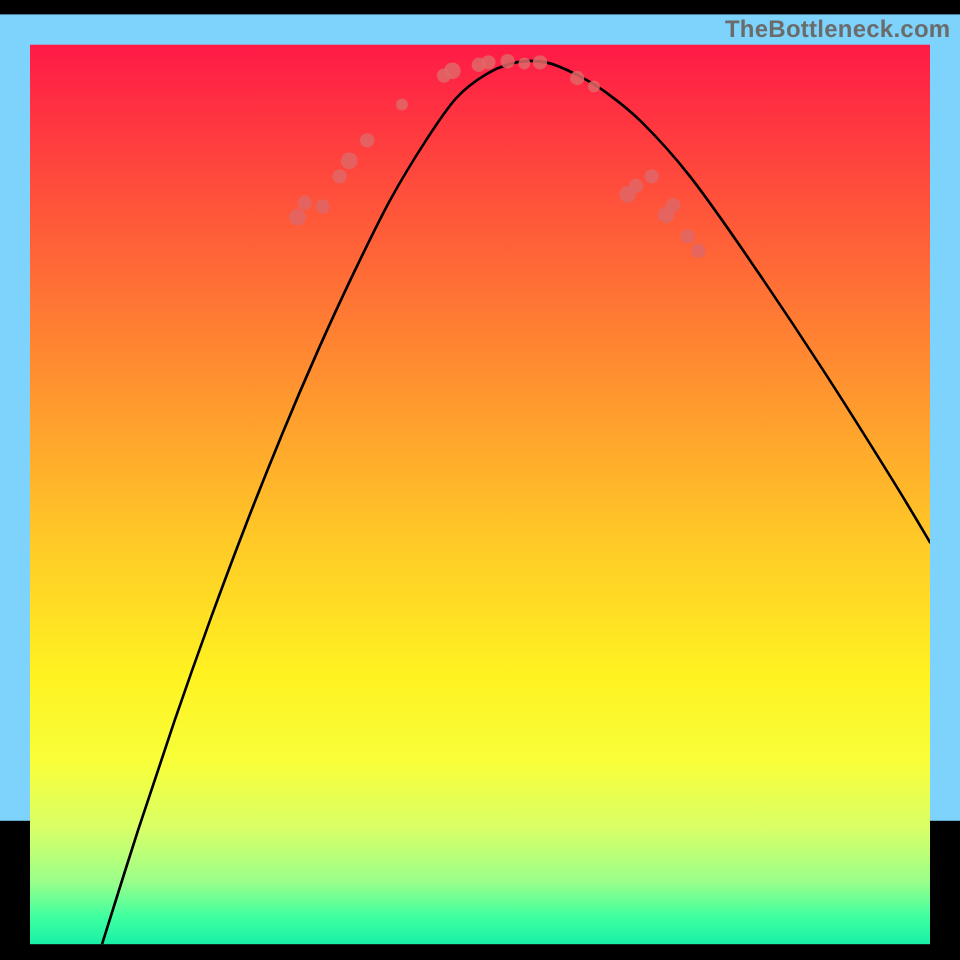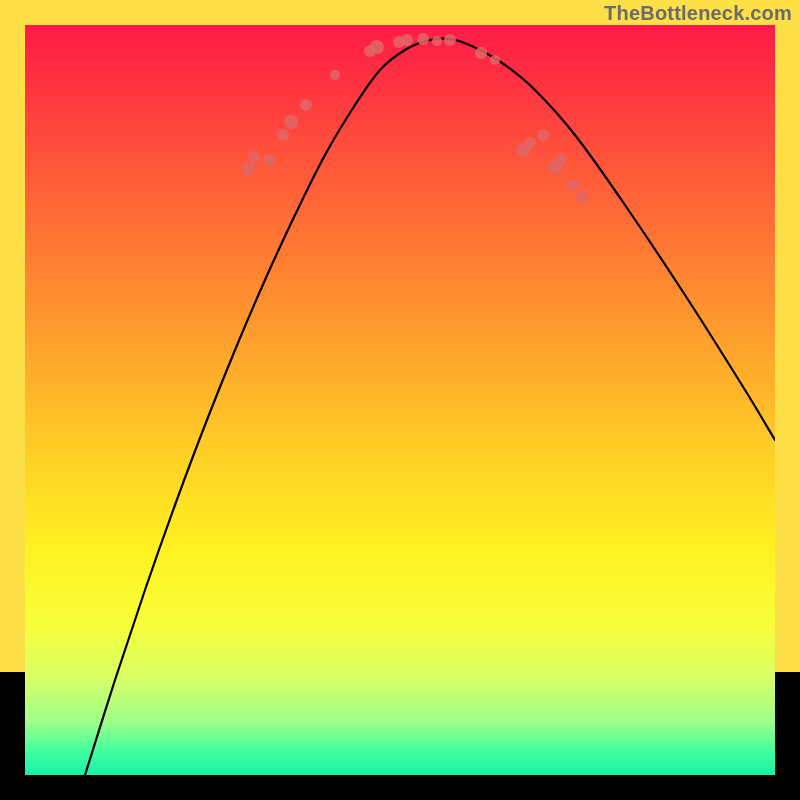--- a/index.html
+++ b/index.html
@@ -6,24 +6,24 @@
     margin: 0;
     padding: 0;
     width: 800px;
     height: 800px;
     background: #000;
     overflow: hidden;
   }
   .frame {
     position: absolute;
     left: 0;
-    top: 0;
+    top: 12px;
     width: 800px;
     height: 672px;
-    background: #fde047;
+    background: #7dd3fc;
   }
   .plot {
     position: absolute;
     left: 25px;
     top: 25px;
     width: 750px;
     height: 750px;
     overflow: hidden;
   }
   .gradient {

